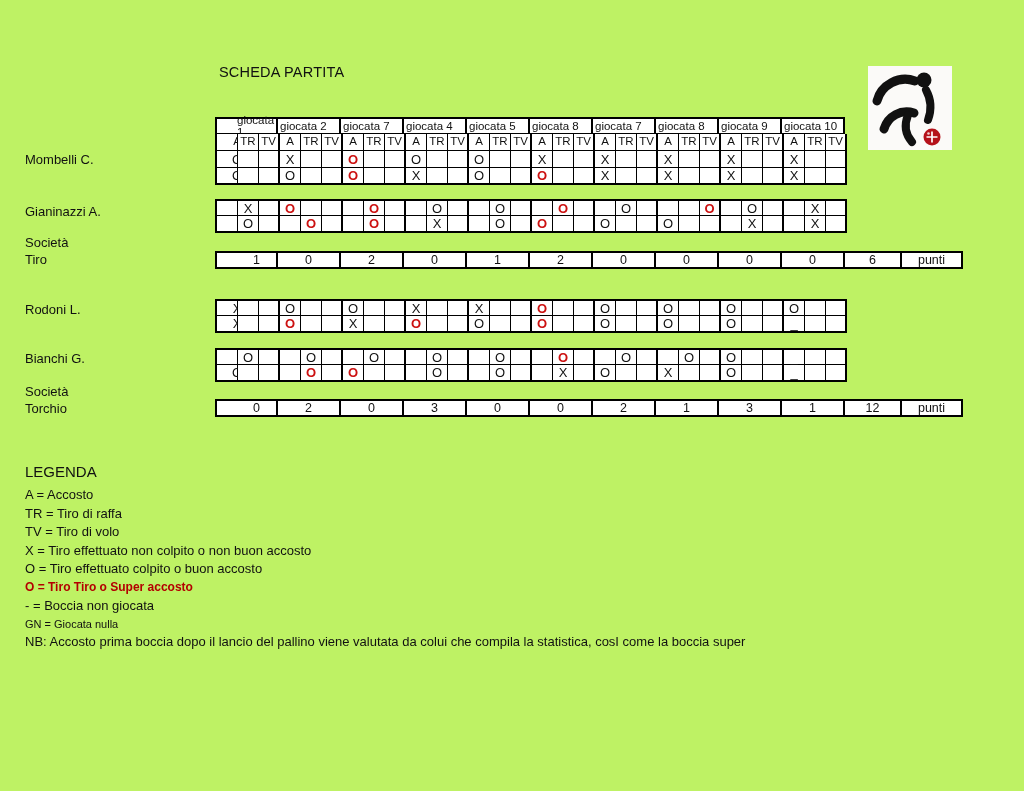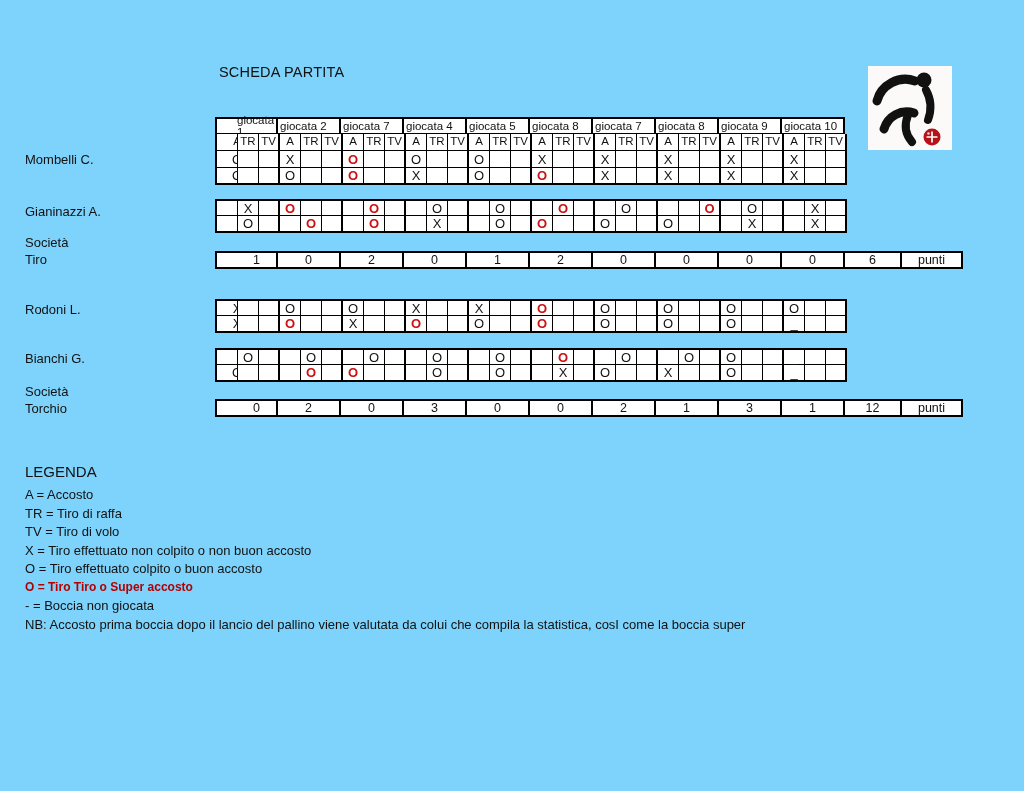--- a/index.html
+++ b/index.html
@@ -1,17 +1,17 @@
 <!DOCTYPE html>
 <html><head>
 <meta charset="utf-8">
 <style>
   html,body{margin:0;padding:0;background:#fff;}
   .sheet{
-    position:relative;width:1024px;height:791px;background:#7dd3fc;
+    position:relative;width:1024px;height:791px;background:#bef264;
     font-family:"Liberation Sans",sans-serif;color:#111;overflow:hidden;
   }
   .title{
     position:absolute;left:219px;top:64px;font-size:14.5px;letter-spacing:.2px;color:#111;
   }
   .logo-box{position:absolute;left:868px;top:66px;width:84px;height:84px;background:#fbfaf8;}
   .side-label{position:absolute;left:25px;font-size:13px;color:#111;white-space:nowrap;}
 
   .grid{position:absolute;left:215px;}
   .row{display:flex;}
@@ -420,16 +420,17 @@
 
   <div class="legend">
     <div class="lg-head">LEGENDA</div>
     <div class="lg-line">A = Accosto</div>
     <div class="lg-line">TR = Tiro di raffa</div>
     <div class="lg-line">TV = Tiro di volo</div>
     <div class="lg-line">X = Tiro effettuato non colpito o non buon accosto</div>
     <div class="lg-line">O = Tiro effettuato colpito o buon accosto</div>
     <div class="lg-line lg-red">O = Tiro Tiro o Super accosto</div>
     <div class="lg-line">- = Boccia non giocata</div>
+    <div class="lg-line lg-small">GN = Giocata nulla</div>
     <div class="lg-line lg-nb">NB: Accosto prima boccia dopo il lancio del pallino viene valutata da colui che compila la statistica, cosI come la boccia super</div>
   </div>
 
 </div>
 
 </body></html>

